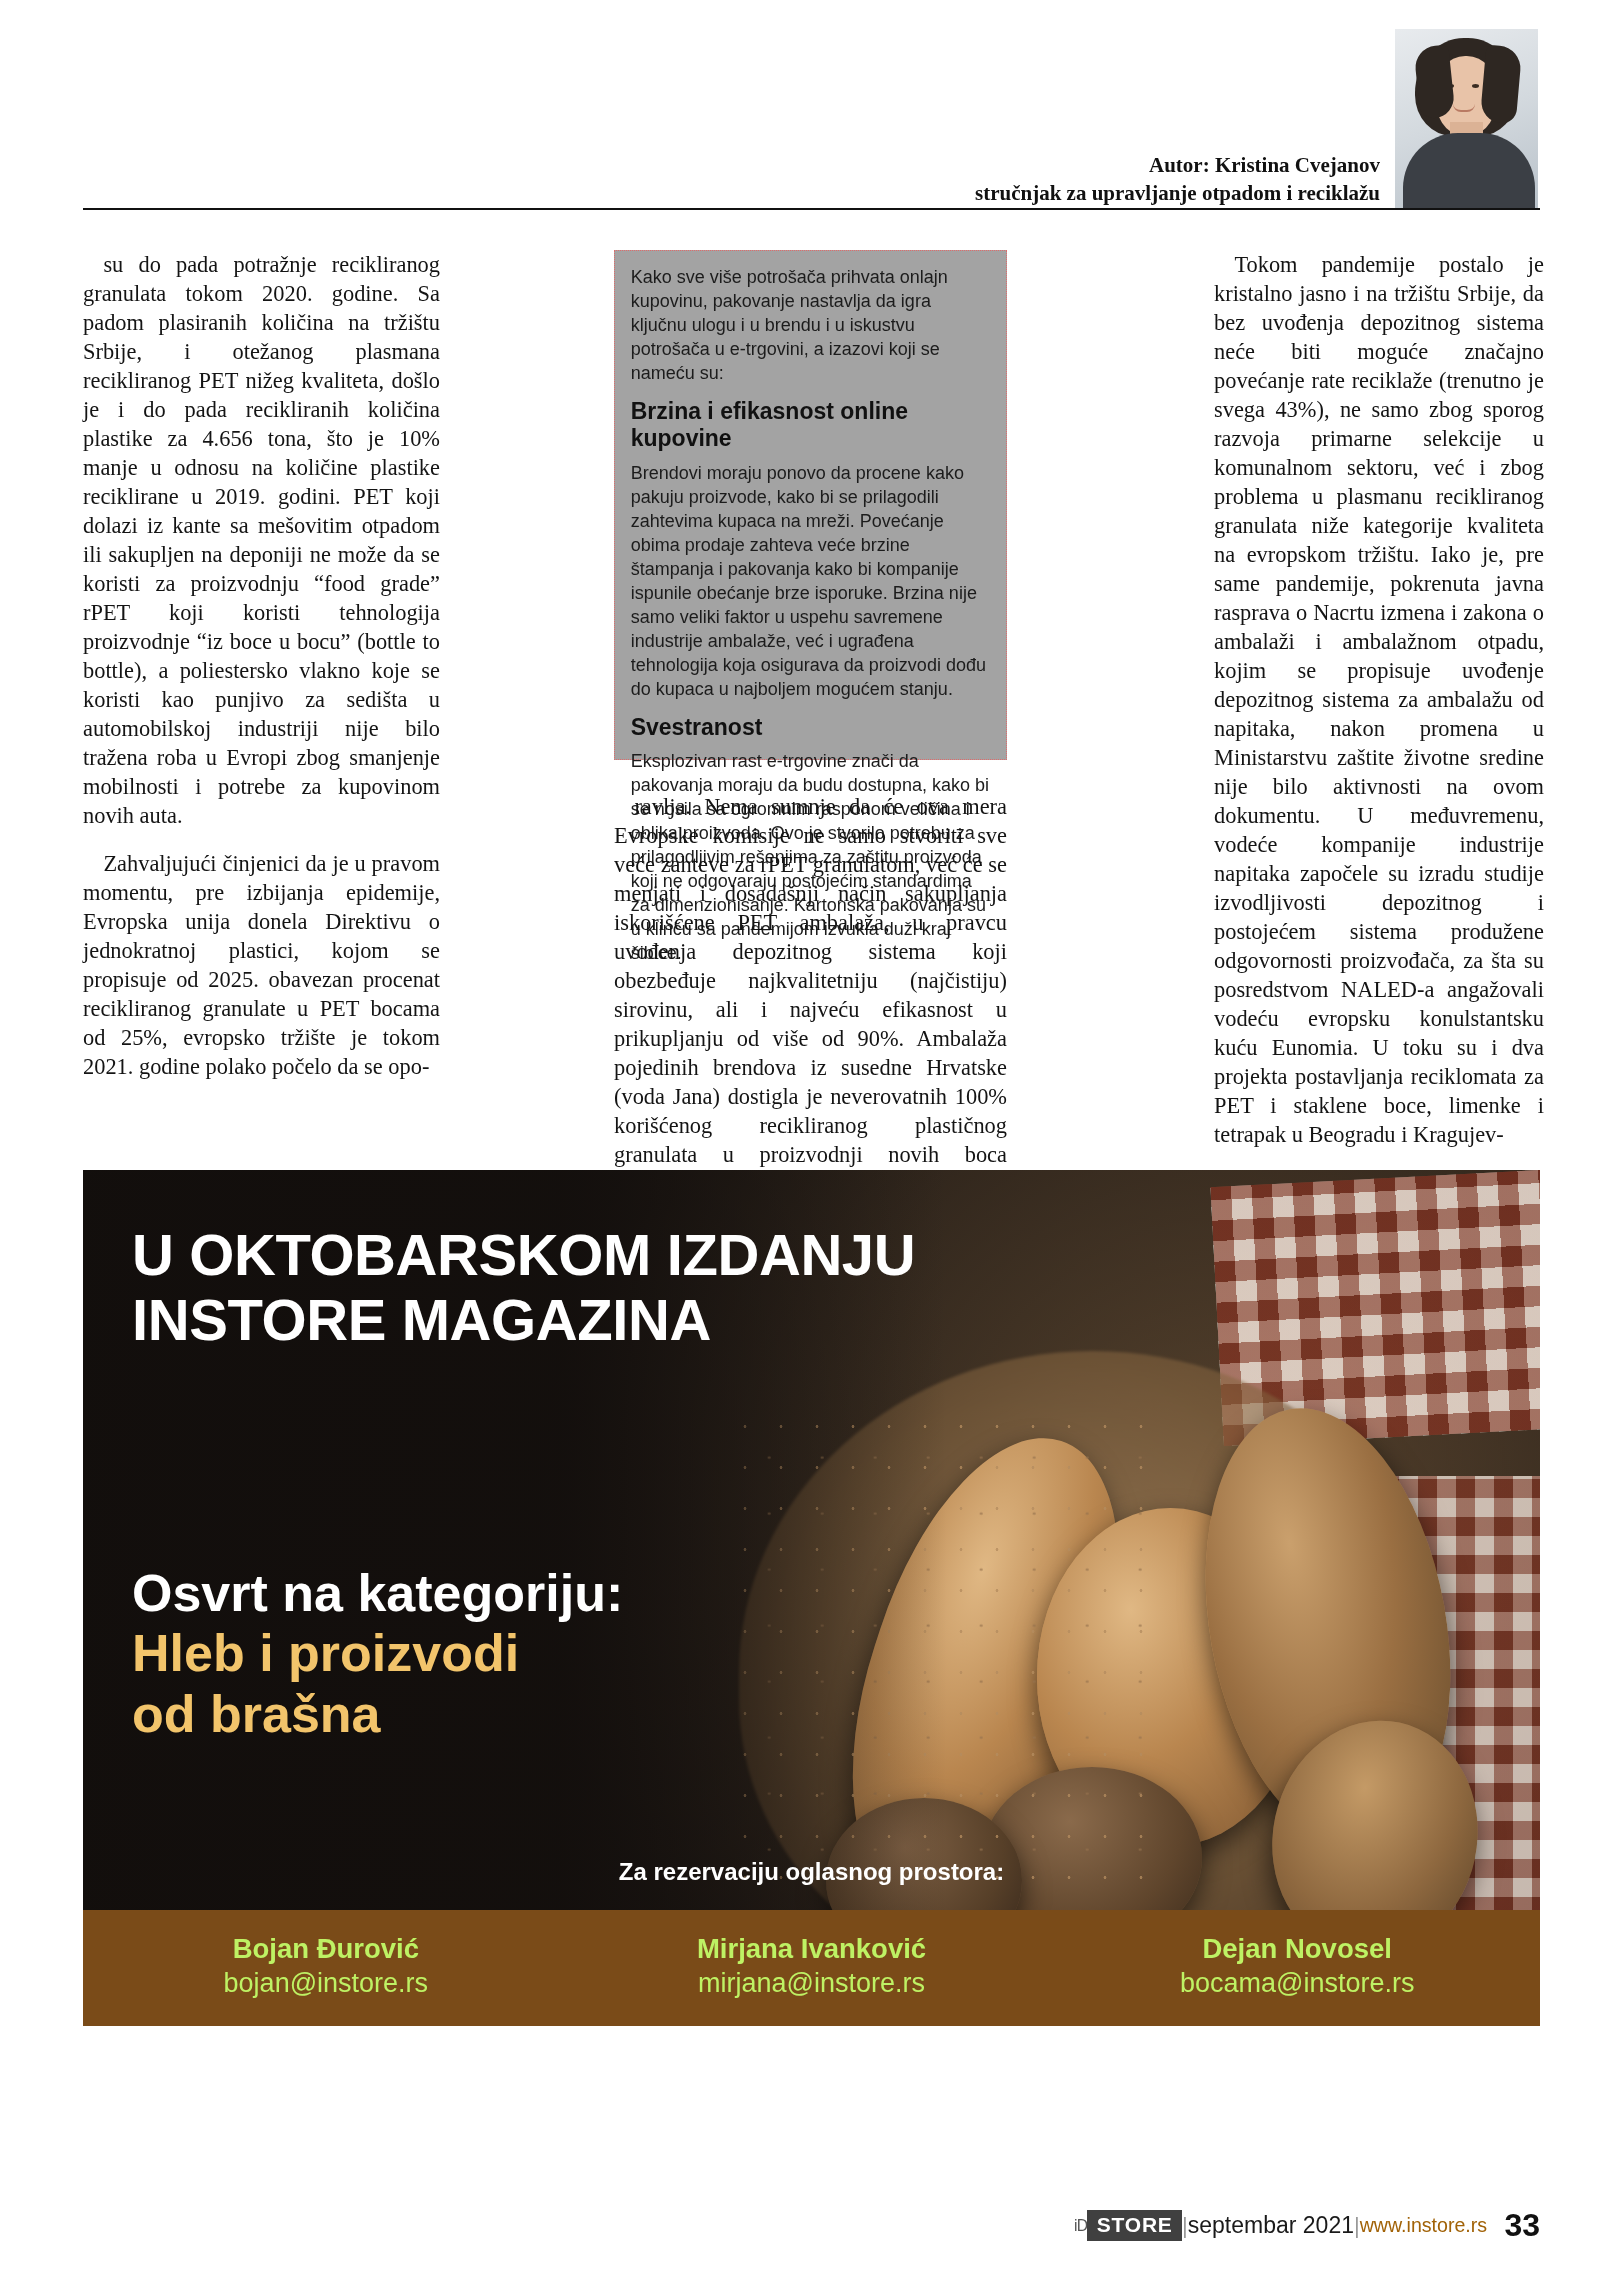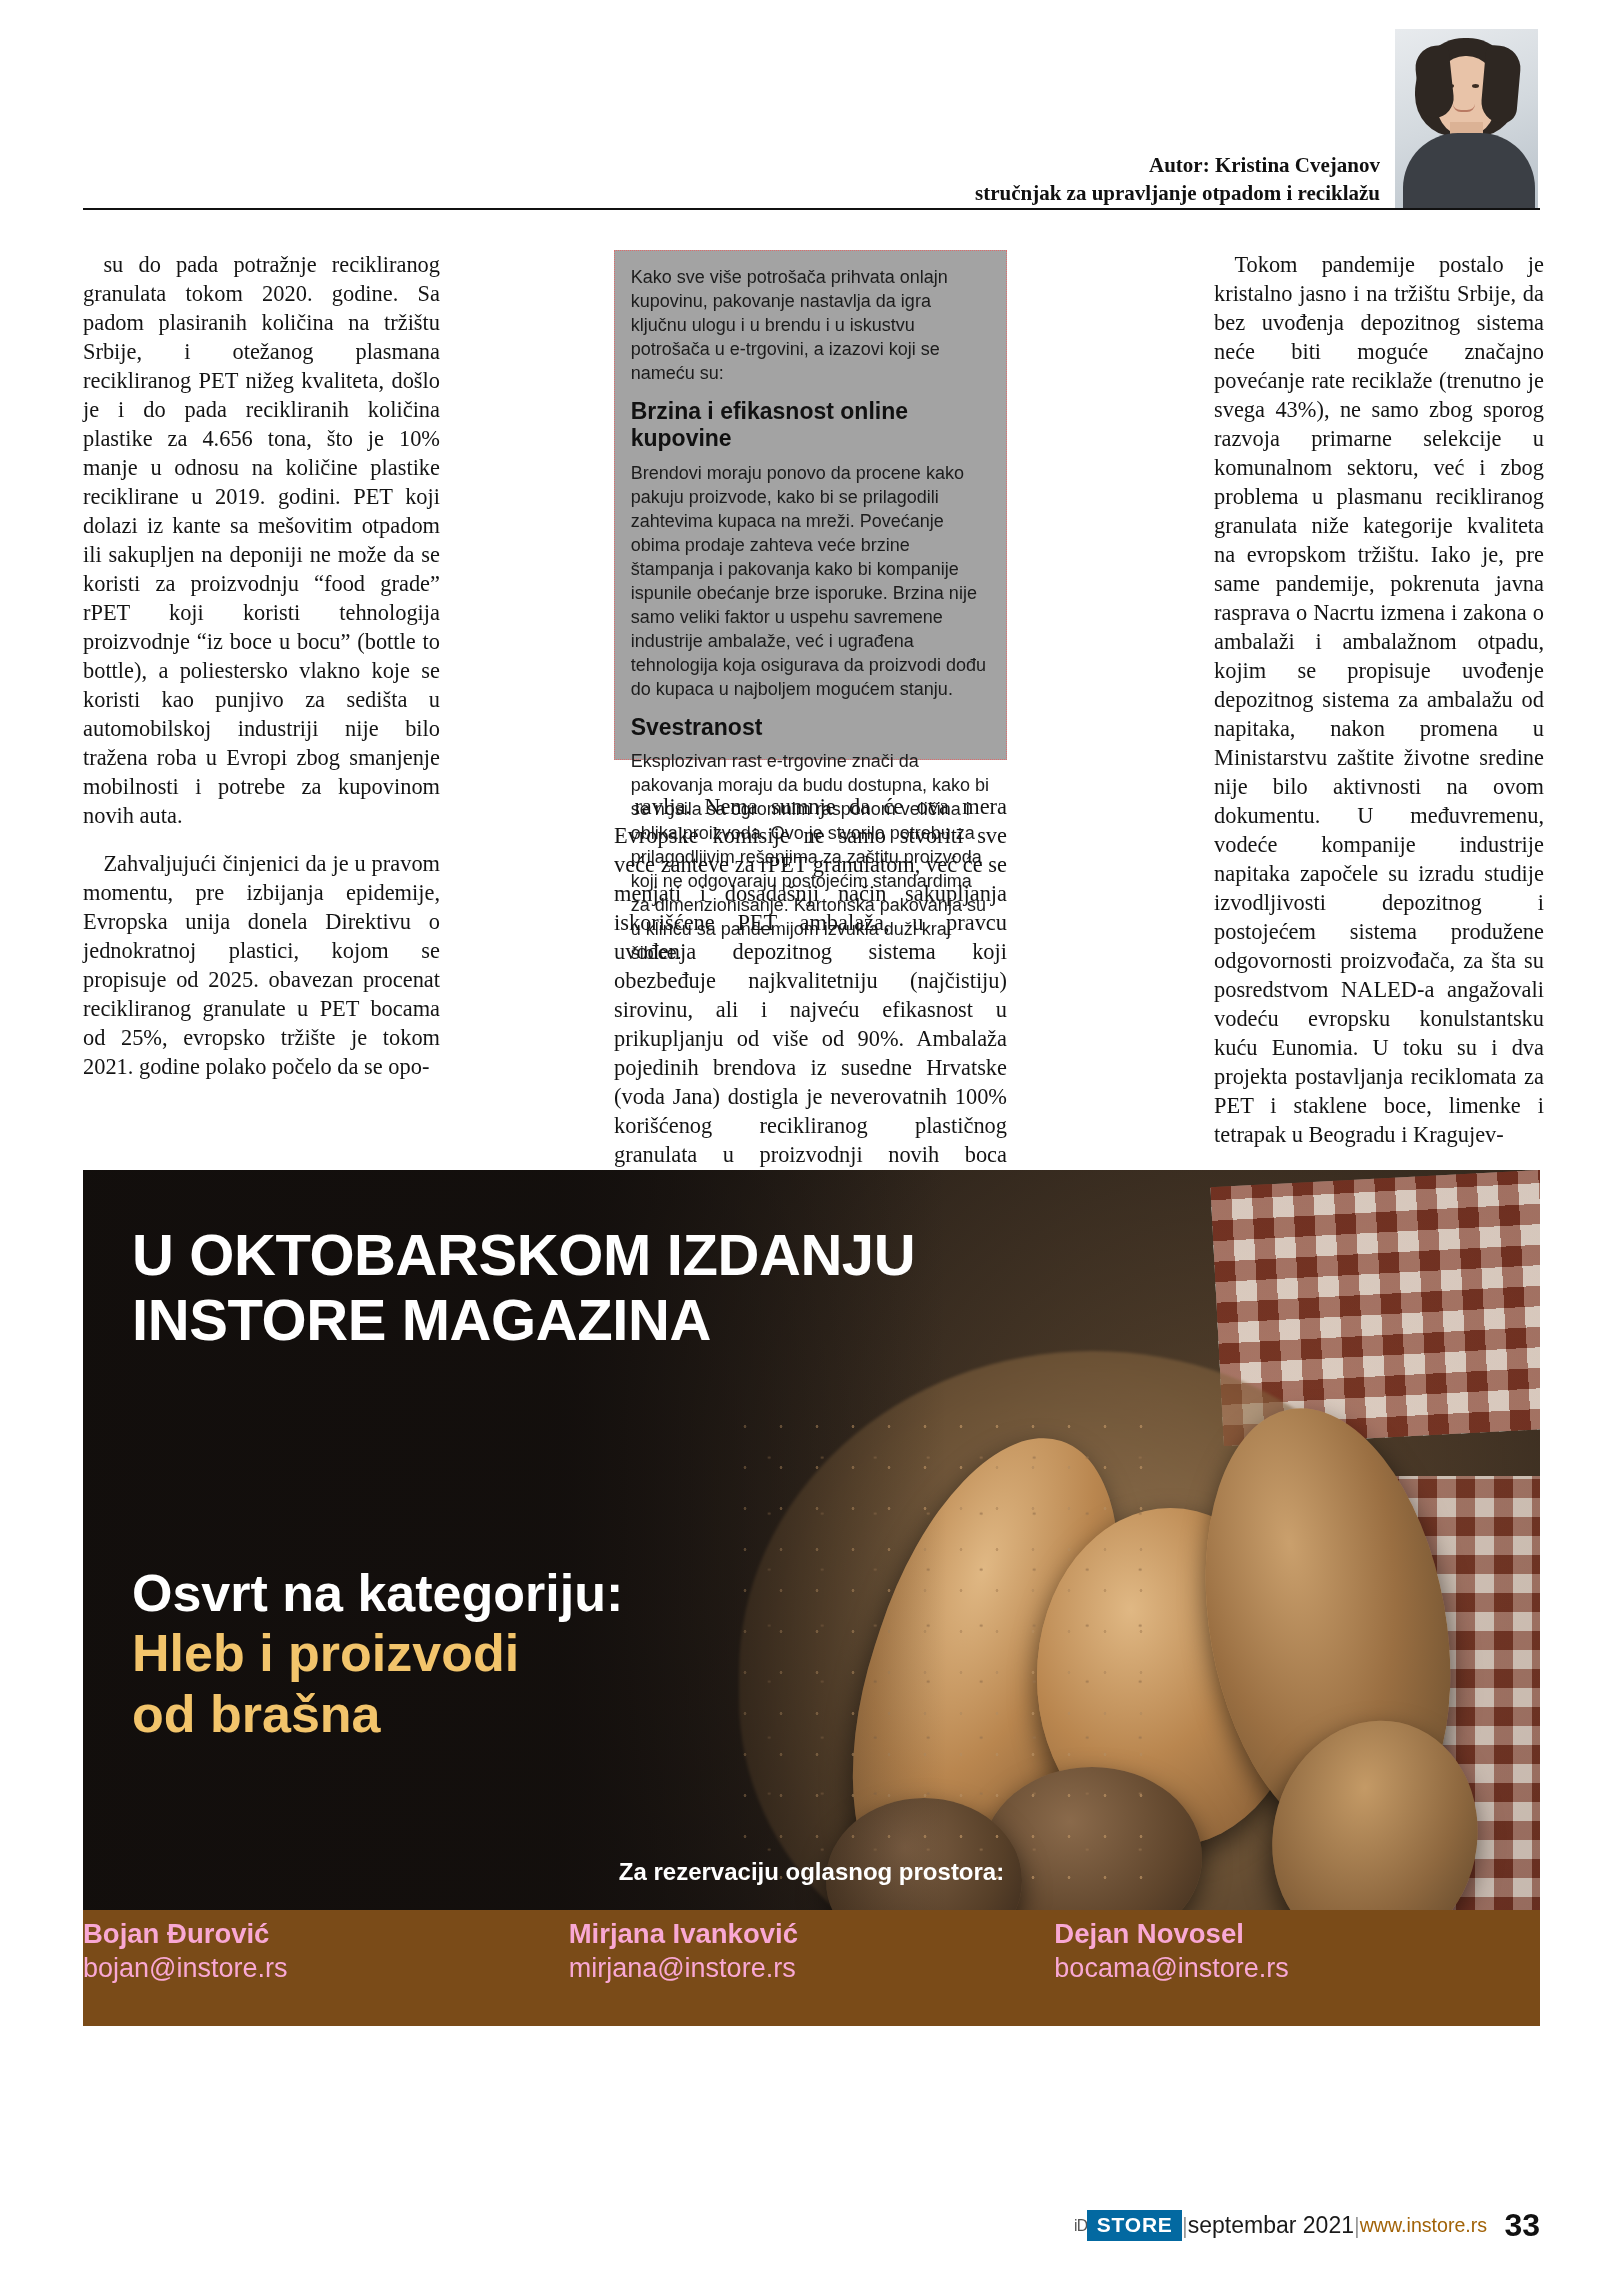--- a/index.html
+++ b/index.html
@@ -288,24 +288,24 @@
   .ad-contacts {
     position: absolute;
     left: 0; bottom: 0;
     width: 1457px;
     height: 116px;
     background: #7a4b18;
     display: flex;
   }
   .contact {
     flex: 1;
-    text-align: left;
-    font-family: "Liberation Sans", sans-serif;
-    color: #f9a8d4;
-    padding-top: 7px;
+    text-align: center;
+    font-family: "Liberation Sans", sans-serif;
+    color: #bef264;
+    padding-top: 22px;
   }
   .contact .nm {
     font-weight: bold;
     font-size: 27.5px;
     line-height: 1.25;
   }
   .contact .em {
     font-size: 27px;
     line-height: 1.3;
   }
@@ -324,21 +324,21 @@
     display: flex;
     align-items: center;
     font-family: "Liberation Sans", sans-serif;
   }
   .logo-mark {
     font-size: 15.7px;
     color: #555;
     letter-spacing: -0.8px;
   }
   .logo-box {
-    background: #0369a1;
+    background: #404040;
     color: #fff;
     font-weight: bold;
     font-size: 21px;
     padding: 3.1px 9.4px 3.9px 9.4px;
     letter-spacing: 0.8px;
   }
   .foot-div {
     color: #999;
     font-size: 22px;
   }

